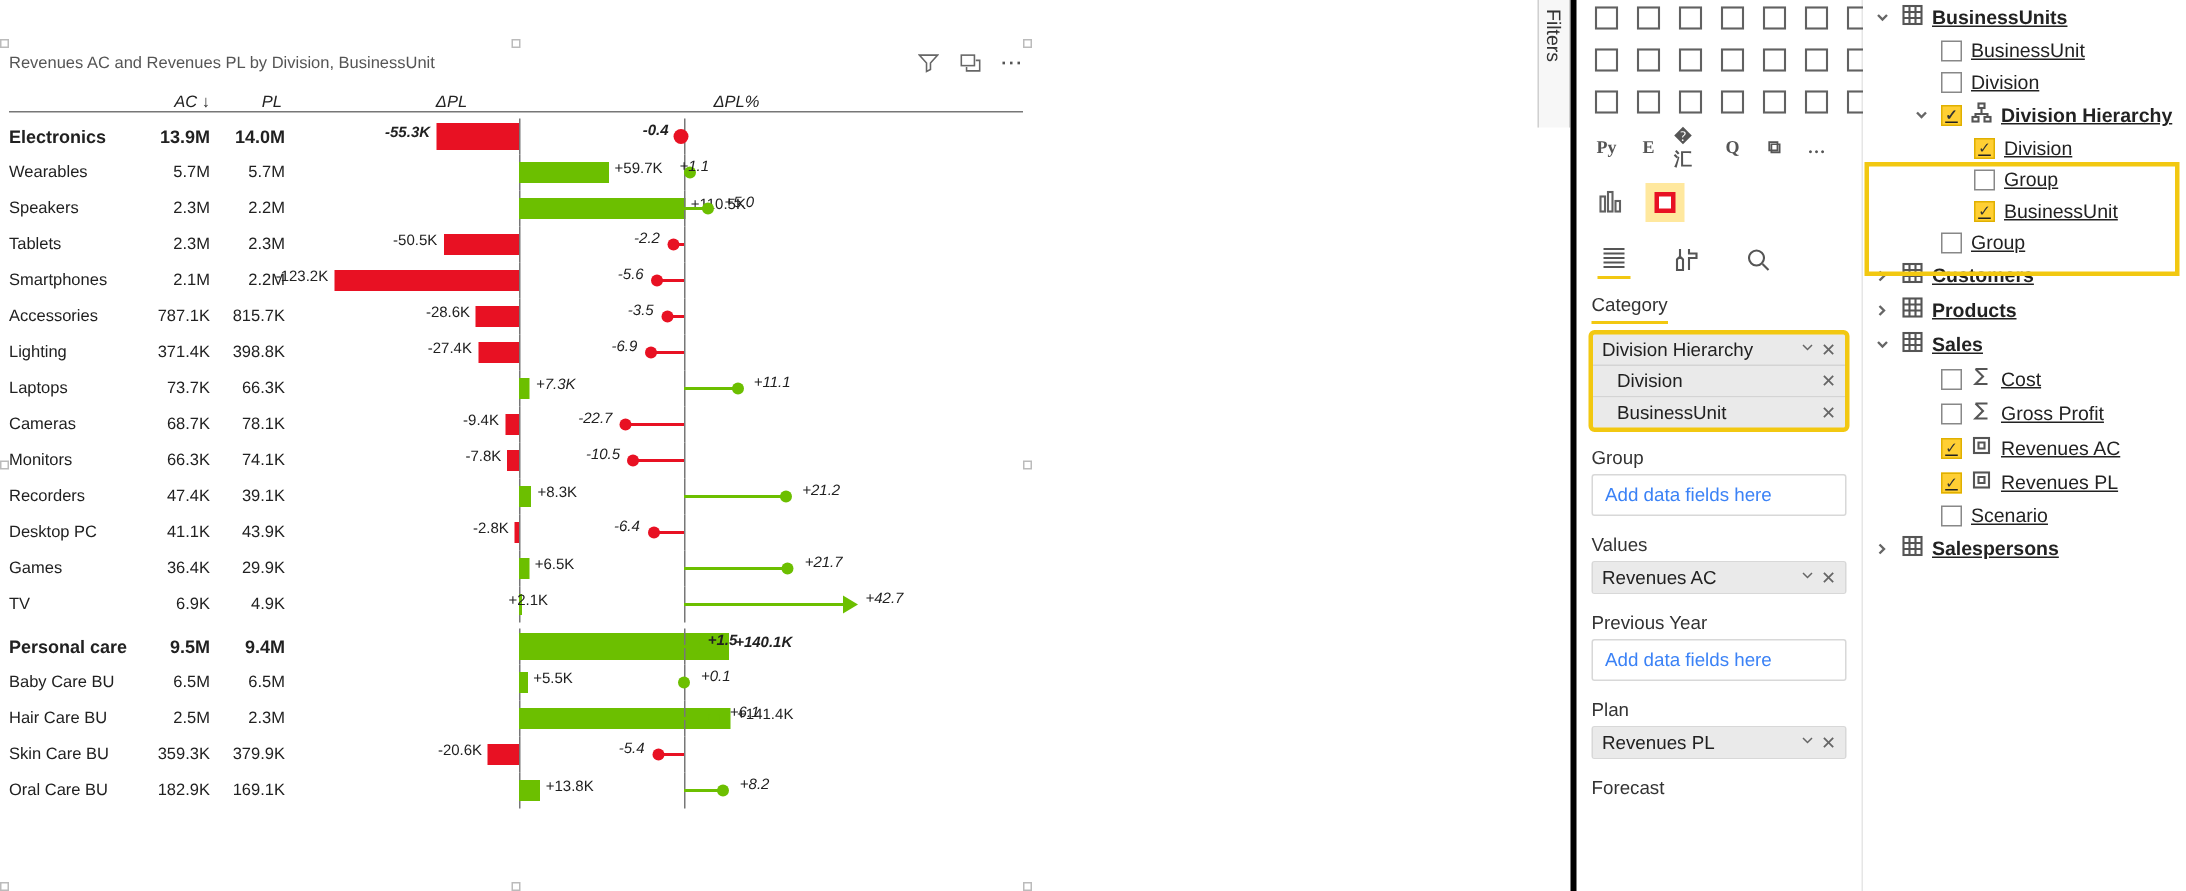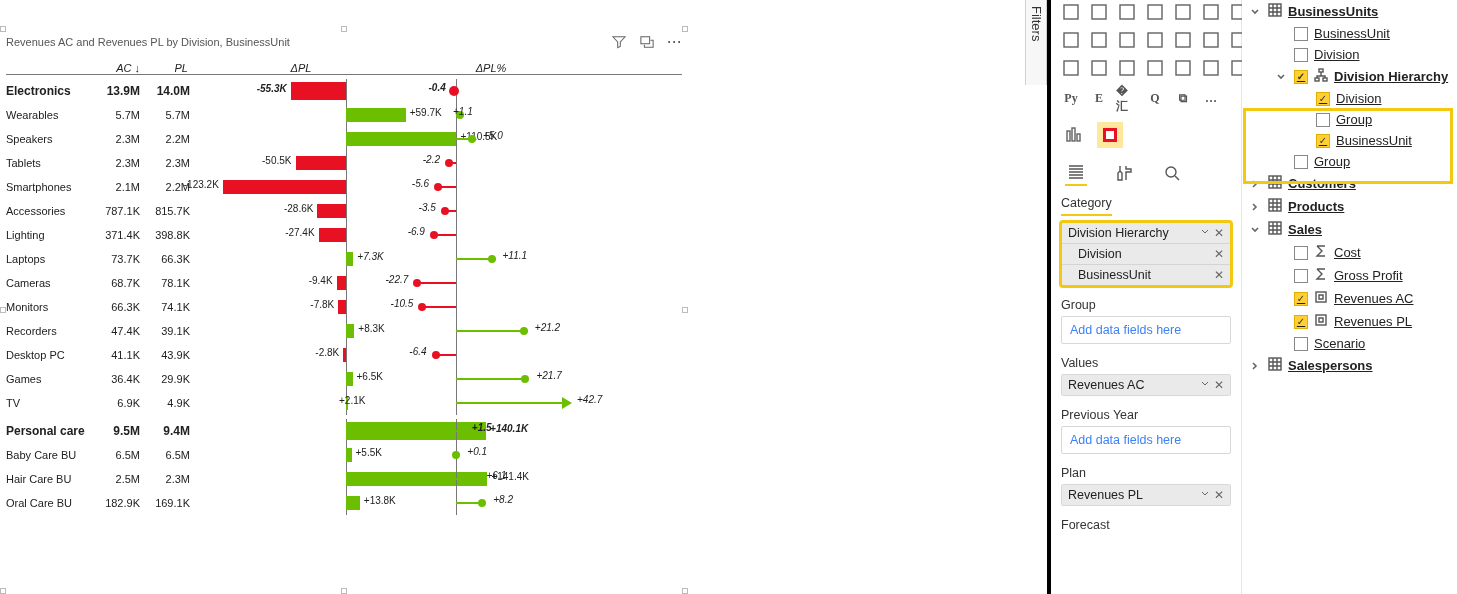--- a/index.html
+++ b/index.html
@@ -415,20 +415,36 @@
               <div class="dpl-label pos" style="left: 293.4px;">+141.4K</div>
             </div>
             <div class="pct-cell">
               <div class="pct-axis"></div>
               <div class="pct-line pos" style="width: 19.52px;"></div>
               <div class="pct-dot pos" style="left: 65.52px;"></div>
               <div class="pct-label pos" style="left: 77.52px;">+6.1</div>
             </div>
           </div>
           <div class="row">
+            <span class="lbl">Skin Care BU</span>
+            <span class="ac">359.3K</span>
+            <span class="pl">379.9K</span>
+            <div class="dpl-cell">
+              <div class="dpl-axis"></div>
+              <div class="dpl-bar neg" style="width: 20.6px;"></div>
+              <div class="dpl-label neg" style="right: 82.6px;">-20.6K</div>
+            </div>
+            <div class="pct-cell">
+              <div class="pct-axis"></div>
+              <div class="pct-line neg" style="width: 17.28px;"></div>
+              <div class="pct-dot neg" style="right: 133.28px;"></div>
+              <div class="pct-label neg" style="right: 143.28px;">-5.4</div>
+            </div>
+          </div>
+          <div class="row">
             <span class="lbl">Oral Care BU</span>
             <span class="ac">182.9K</span>
             <span class="pl">169.1K</span>
             <div class="dpl-cell">
               <div class="dpl-axis"></div>
               <div class="dpl-bar pos" style="width: 13.8px;"></div>
               <div class="dpl-label pos" style="left: 165.8px;">+13.8K</div>
             </div>
             <div class="pct-cell">
               <div class="pct-axis"></div>

